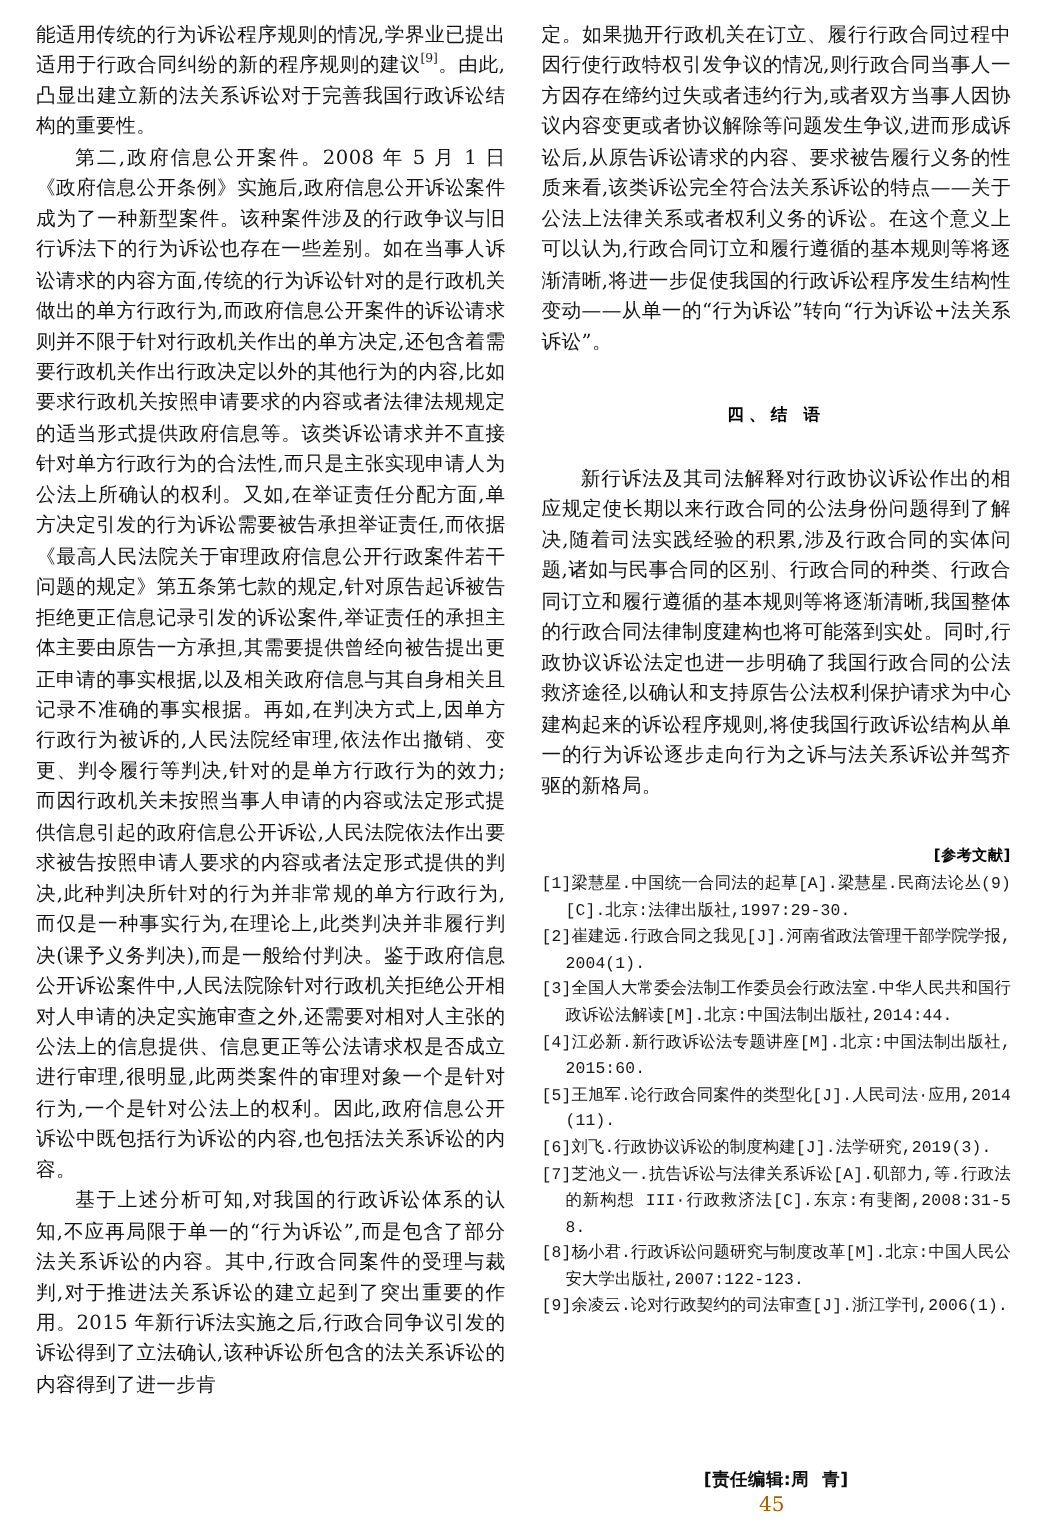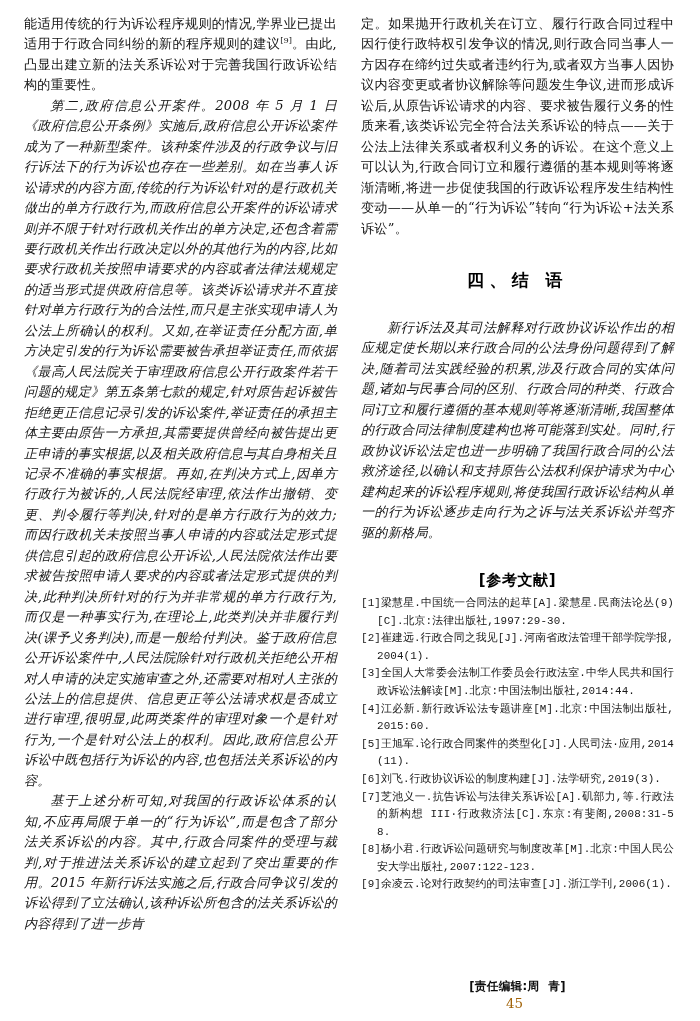--- a/index.html
+++ b/index.html
@@ -46,51 +46,50 @@
     text-justify: inter-character;
     text-align-last: left;
     letter-spacing: 0.02em;
     margin: 0;
     color: #141414;
     font-family: "DejaVu Serif", "Liberation Serif", serif;
     word-break: break-all;
   }
   .para.indent {
     text-indent: 2em;
-    font-style: italic;
   }
   .para + .para {
     margin-top: 0;
   }
 
   sup.fnote {
     font-size: 8.2px;
     vertical-align: super;
     line-height: 0;
     letter-spacing: 0;
   }
 
   
   .section-heading {
     text-align: center;
-    font-size: 17px;
+    font-size: 11px;
     font-weight: bold;
     letter-spacing: 0.32em;
     margin: 30px 0 26px 0;
     font-family: "DejaVu Sans", "Liberation Sans", sans-serif;
     color: #000;
   }
 
   
   .refs-block {
     margin-top: 28px;
   }
   .refs-title {
-    text-align: center;
-    font-size: 15px;
+    text-align: right;
+    font-size: 10px;
     font-weight: bold;
     margin: 0 0 5px 0;
     letter-spacing: 0.04em;
     font-family: "DejaVu Sans", "Liberation Sans", sans-serif;
     color: #000;
   }
   .ref-item {
     font-size: 10.9px;
     line-height: 17.6px;
     text-align: justify;

